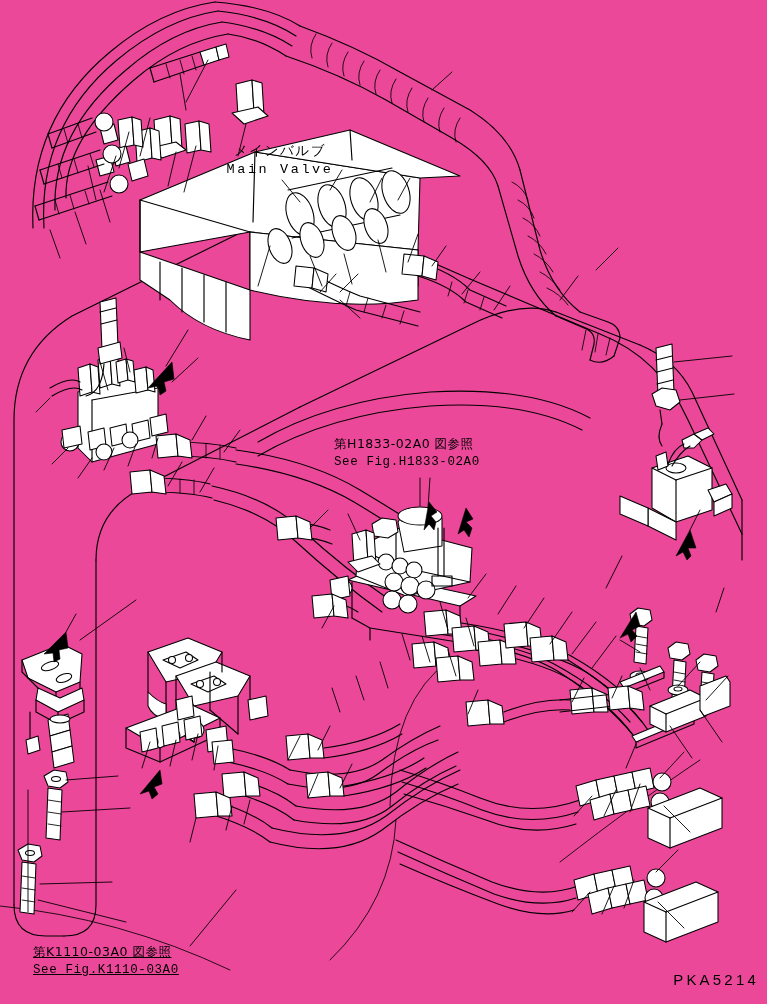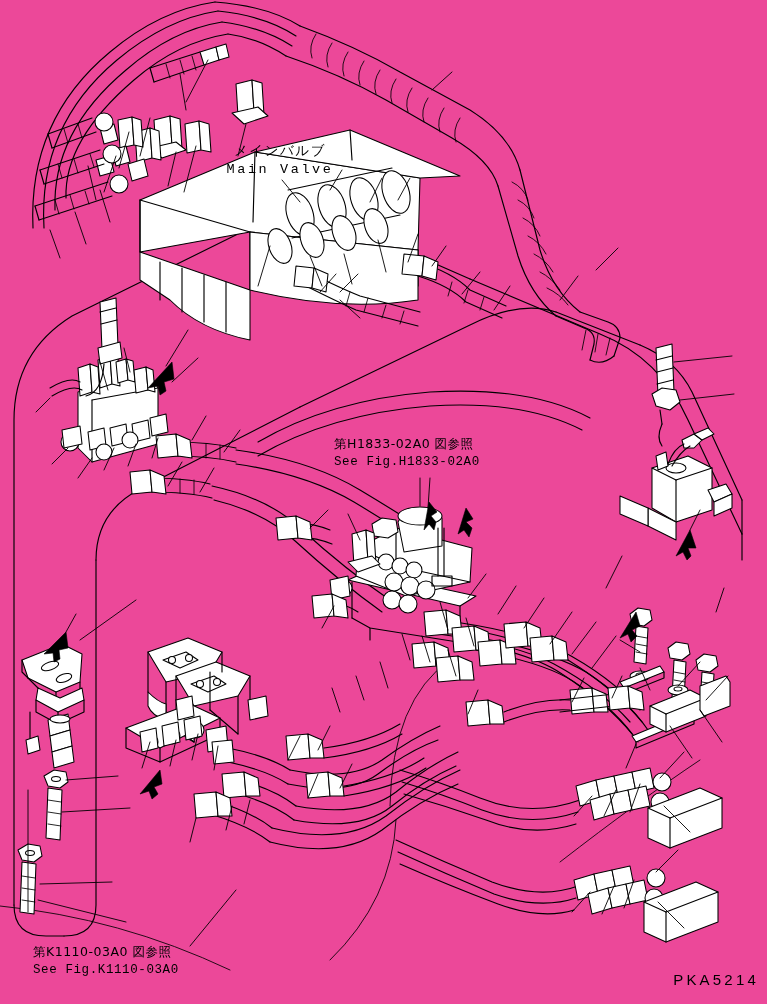--- a/index.html
+++ b/index.html
@@ -802,20 +802,20 @@
 
 
   <div class="label" style="left:334px;top:435px;">
     <span class="jp">第H1833-02A0 図参照</span>
     <span class="ln2">See Fig.H1833-02A0</span>
   </div>
 
 
 
 
-  <div class="label" style="left:33px;top:943px;">
+  <div class="label" style="left:33px;top:943px;text-decoration:underline;">
     <span class="jp">第K1110-03A0 図参照</span>
     <span class="ln2">See Fig.K1110-03A0</span>
   </div>
 
   <div id="figcode">PKA5214</div>
 
 </div>
 
 </body></html>

